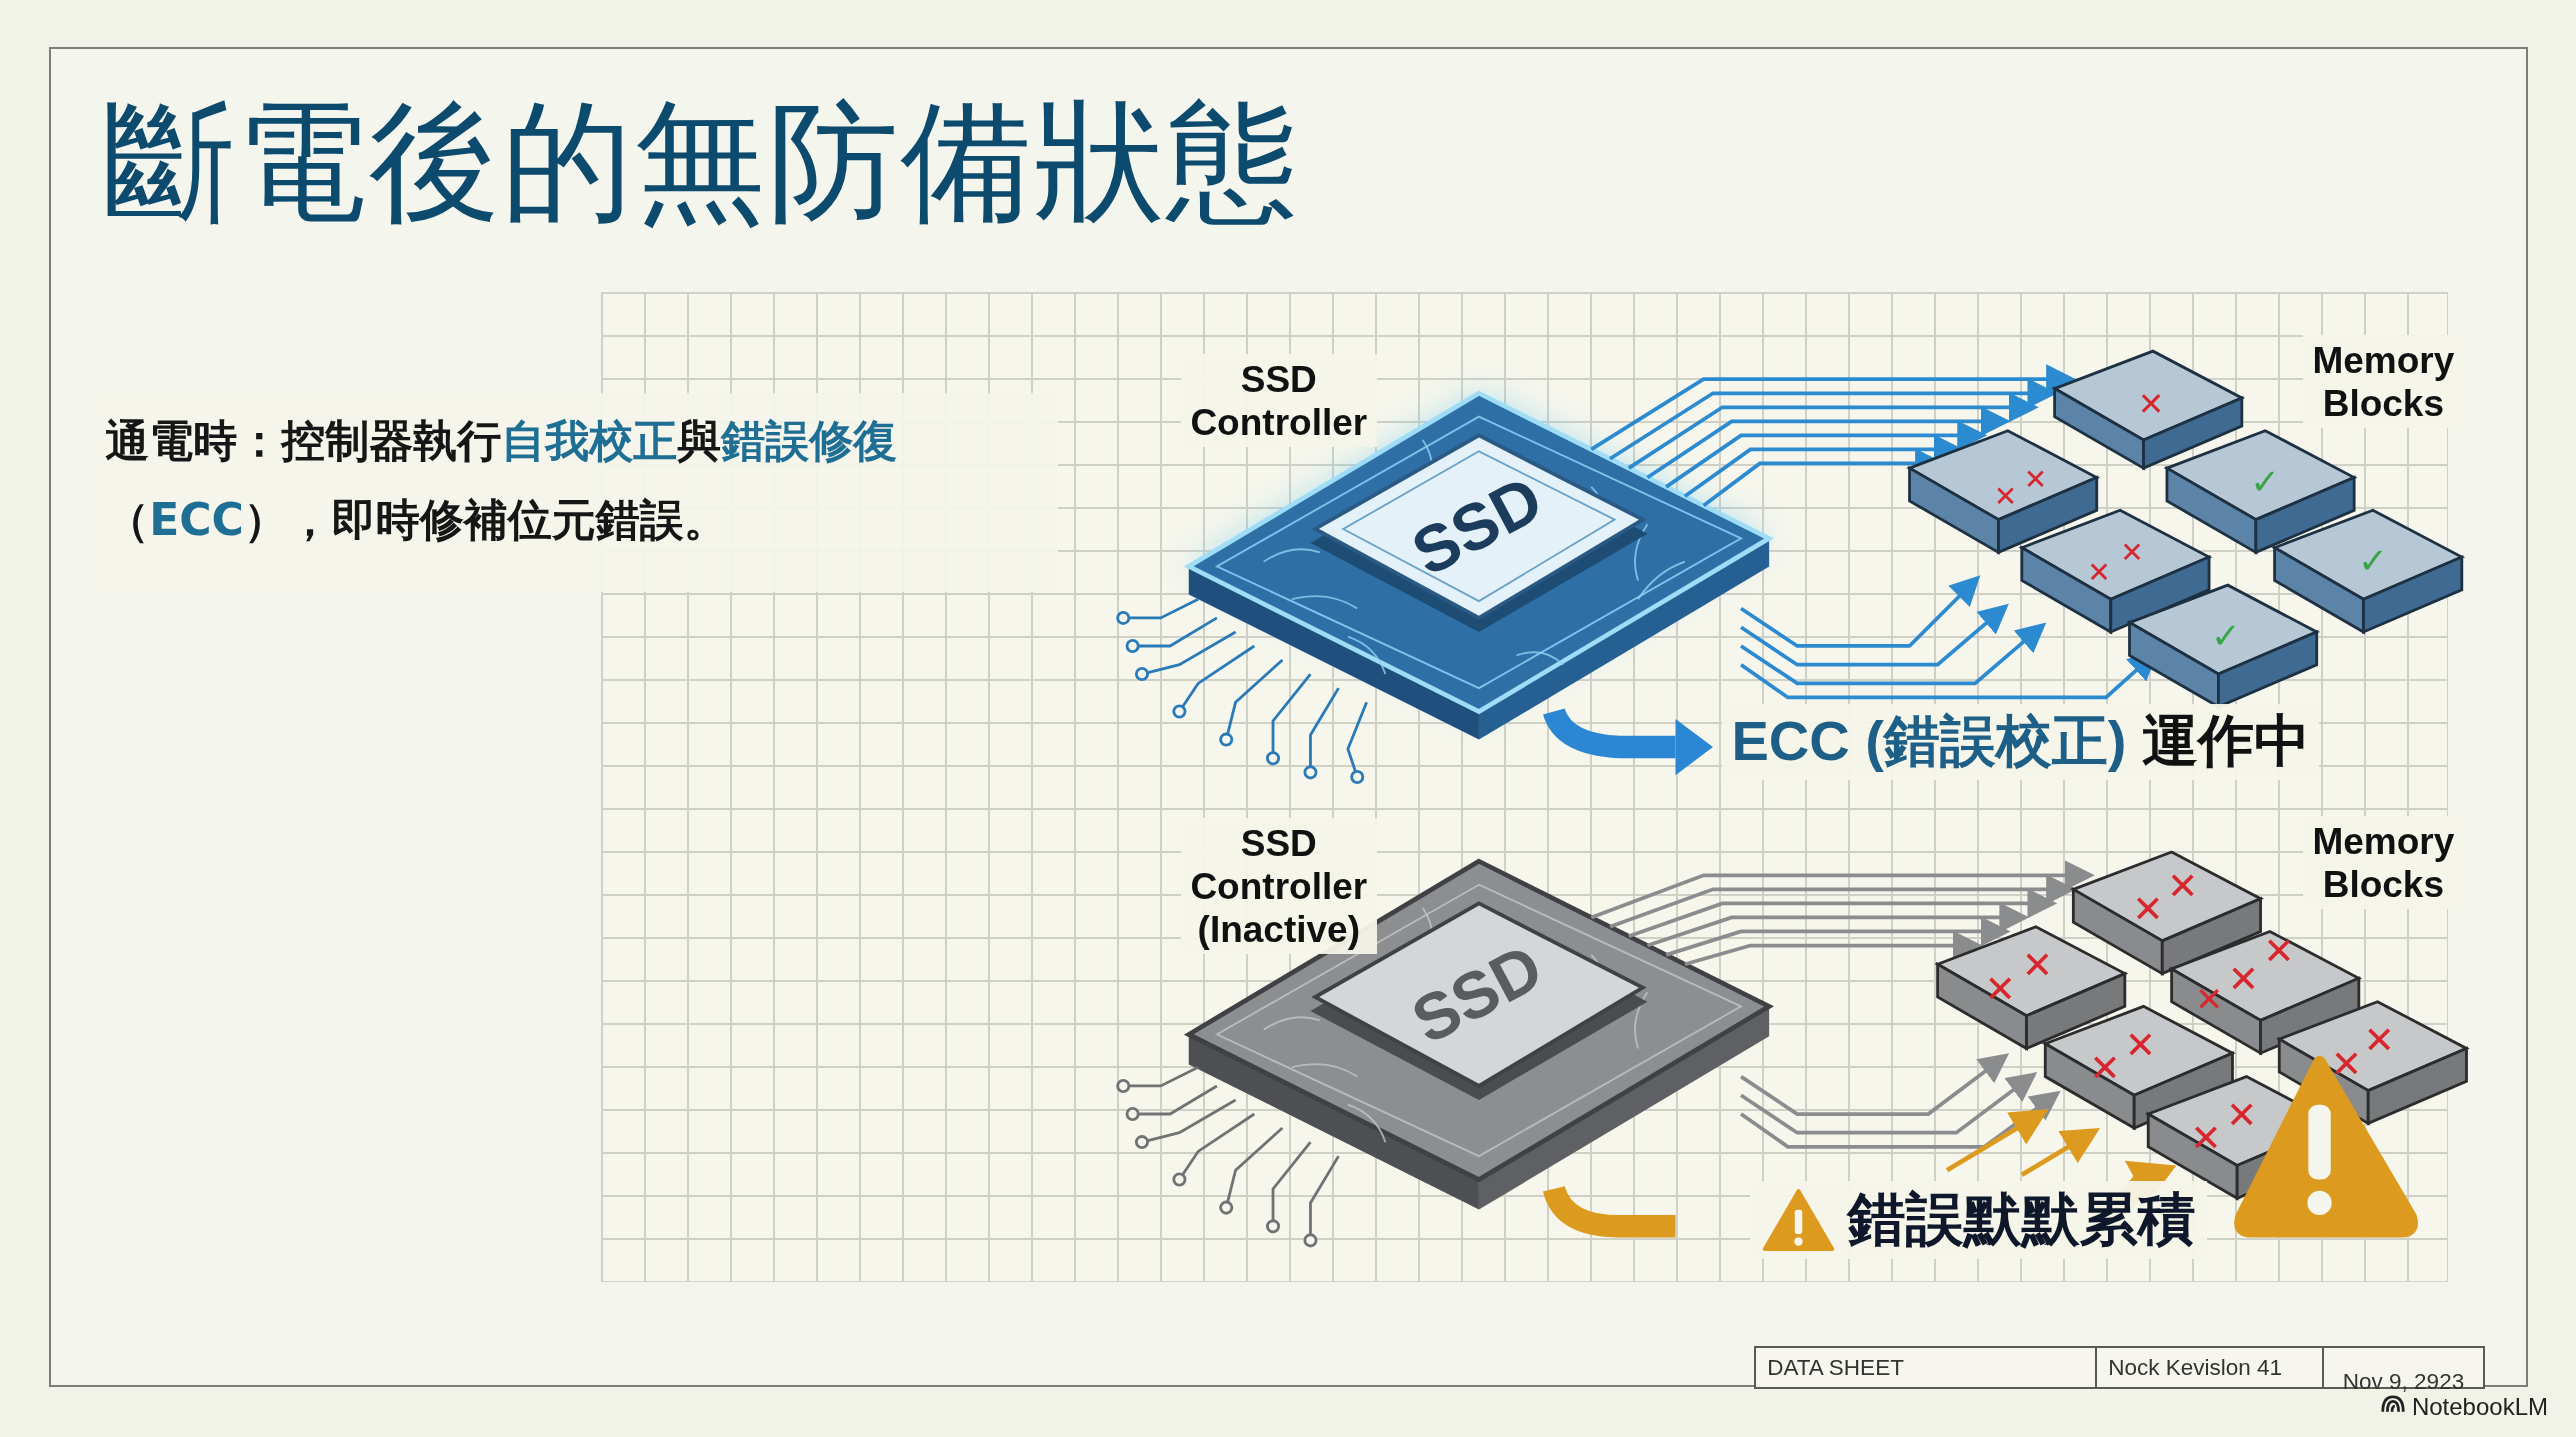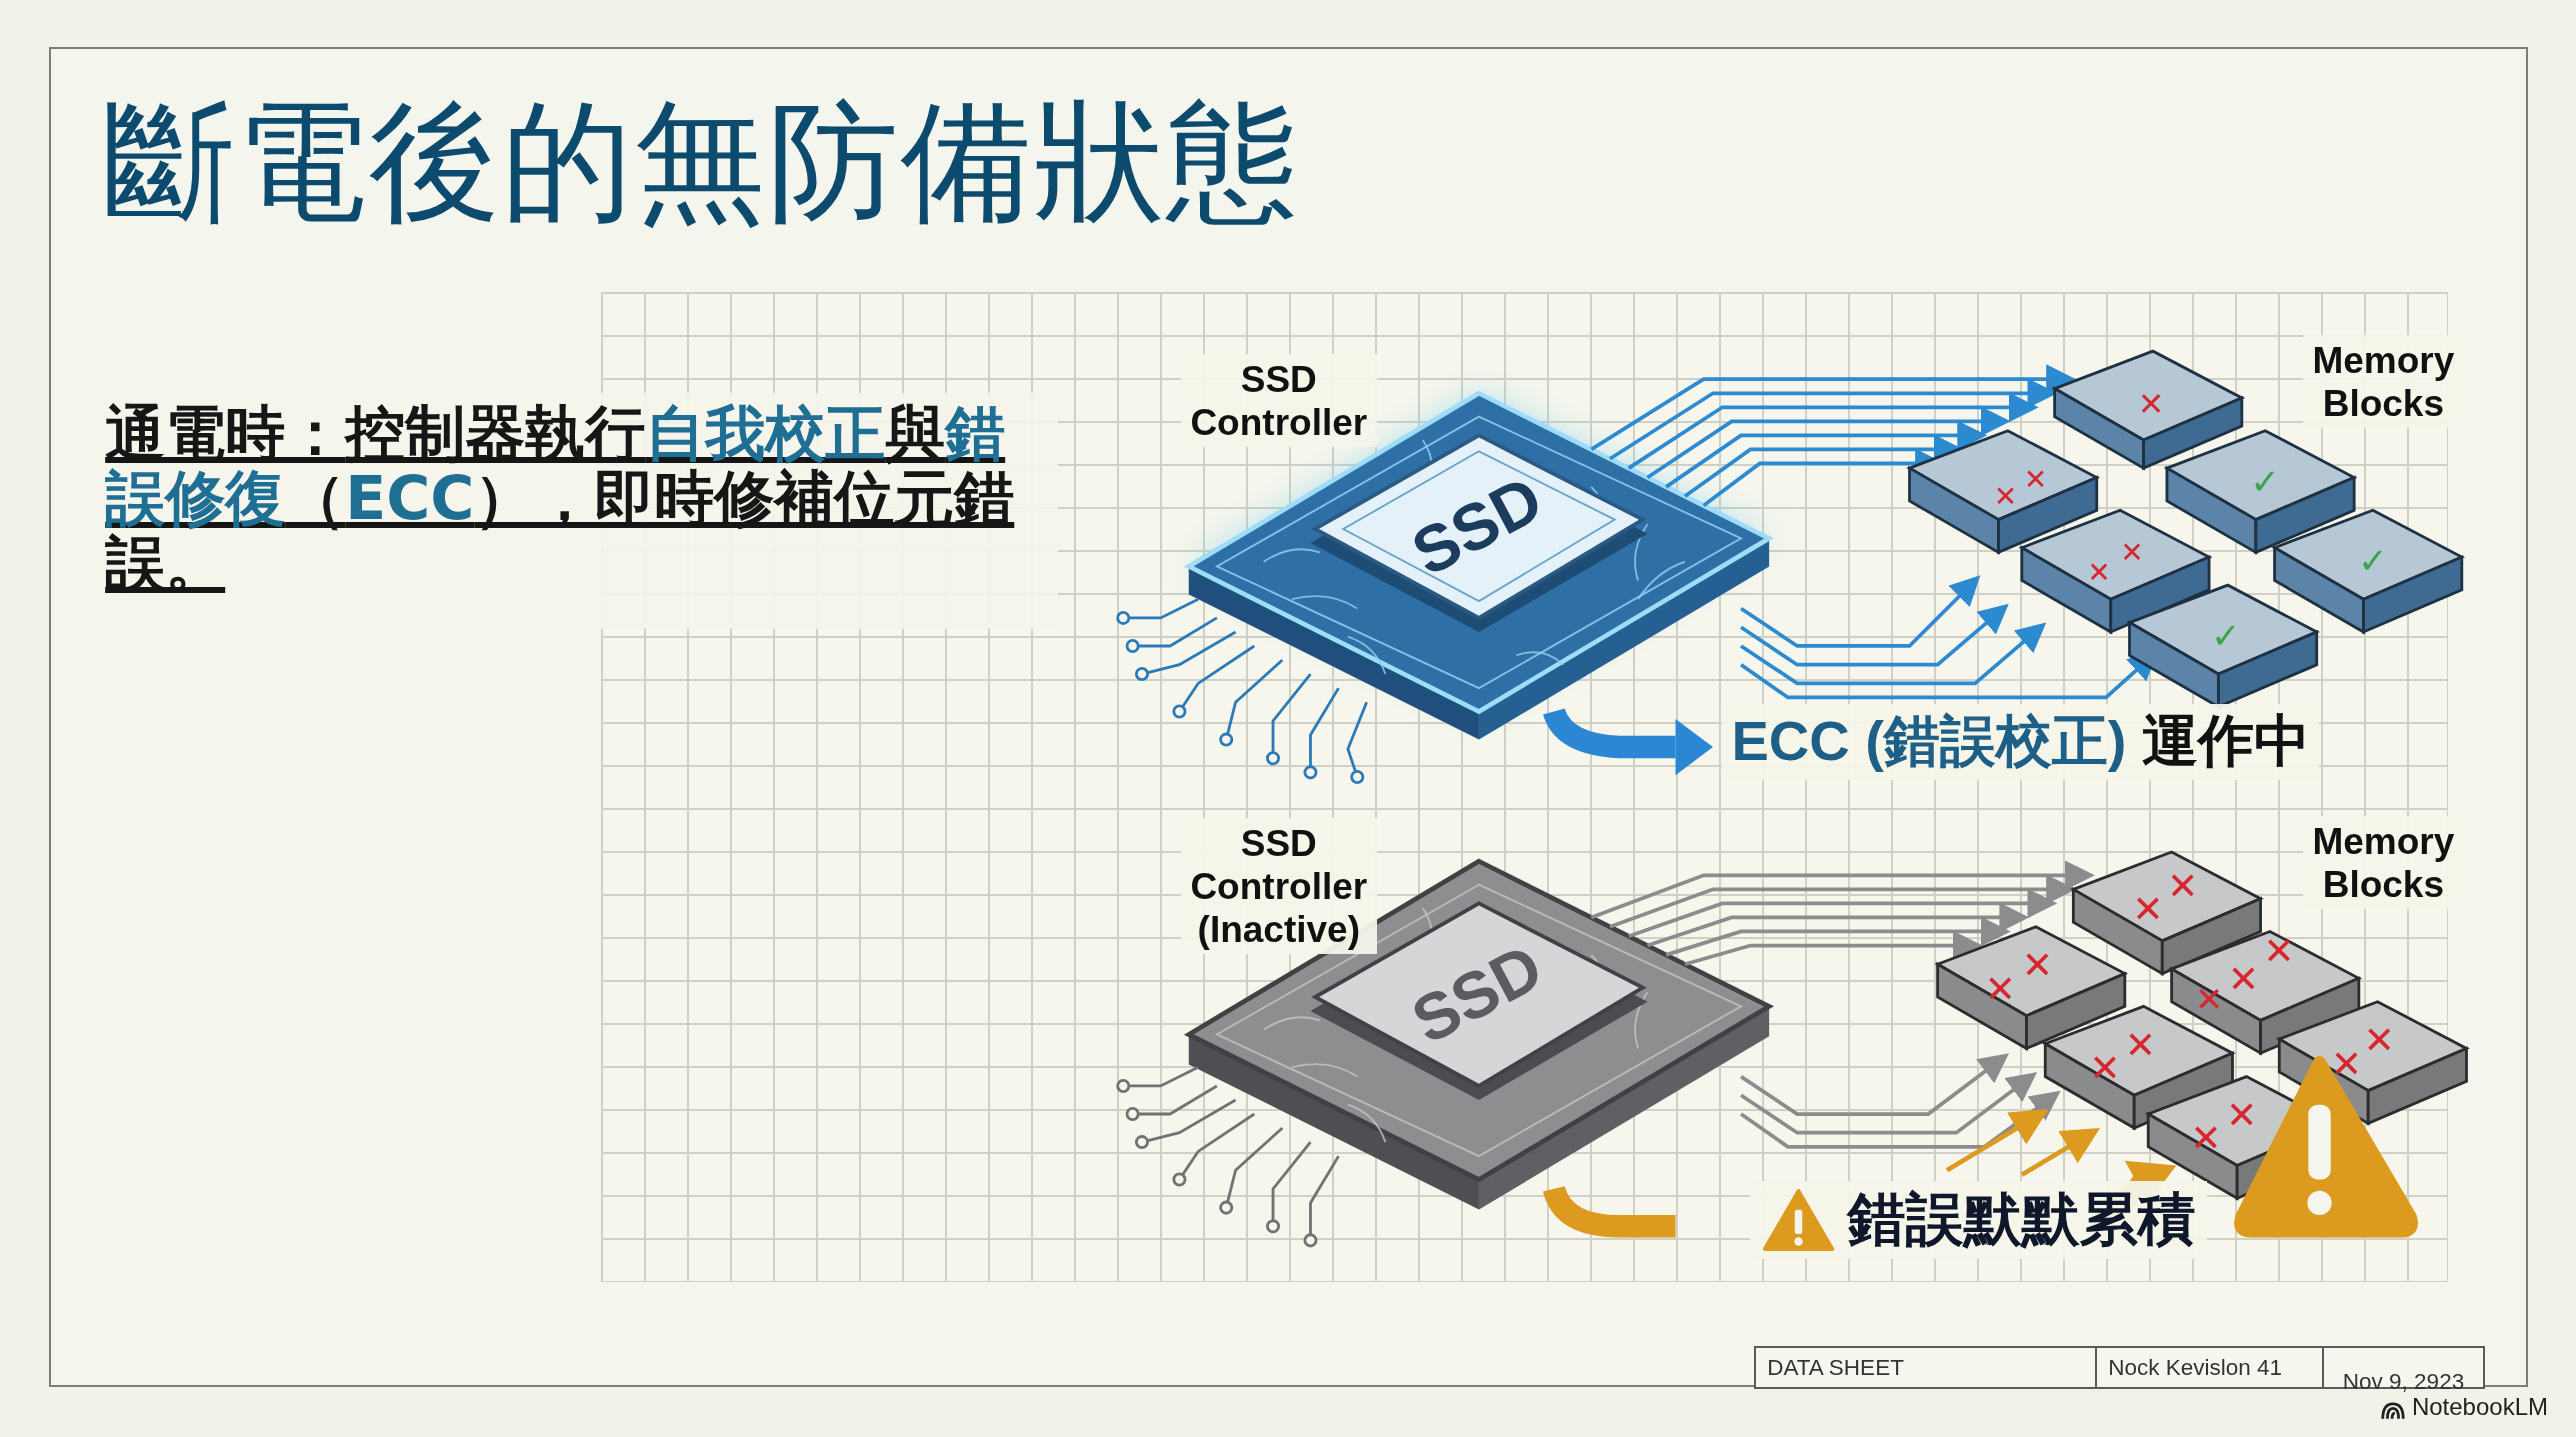--- a/index.html
+++ b/index.html
@@ -29,21 +29,21 @@
       position: absolute; left: 103px; top: 90px;
       font-size: 131px; font-weight: normal; color: #0c4a6e;
       letter-spacing: 1.9px; line-height: 1.1;
       white-space: nowrap;
     }
     .textblock {
       position: absolute; left: 94px; top: 393px; width: 964px;
       background: rgba(244,244,234,0.92);
       padding: 7.5px 11.2px;
     }
-    .para { font-size: 60px; line-height: 65px; font-weight: bold; color: #161616; margin-bottom: 26px; text-decoration: underline; }
+    .para { font-size: 44px; line-height: 79px; font-weight: bold; color: #161616; margin-bottom: 26px; }
     .para .hl-blue { color: #1f6e94; }
     .para .hl-gold { color: #b8861e; }
     .para .mono { font-family: "DejaVu Sans Mono", "Liberation Mono", monospace; }
 
     .label {
       position: absolute; font-family: "Liberation Sans", sans-serif;
       font-weight: bold; color: #111; text-align: center;
       background: rgba(244,244,234,0.95);
       font-size: 37px; line-height: 43px; padding: 3.7px 9.4px;
     }
@@ -69,21 +69,21 @@
       position: absolute; left: 1754px; top: 1346px; height: 43px;
       display: flex; border: 2.8px solid #5a5b58; background: #f6f6ee;
       font-family: Liberation Sans, sans-serif;
       font-size: 22.5px; color: #333;
     }
     .titleblock .cell { display: flex; align-items: center; padding: 0 11.2px; border-right: 2.8px solid #5a5b58; }
     .titleblock .cell:last-child { border-right: none; margin-top: 28px; }
     .brand {
       position: absolute; right: 28px; top: 1393px;
       font-family: "Liberation Sans", sans-serif; font-size: 24px; color: #222;
-      display: flex; align-items: flex-end; gap: 5.6px;
+      display: flex; align-items: flex-start; gap: 5.6px;
     }
   </style>
 </head>
 <body>
 
 <div class="frame"></div>
 <div class="grid"></div>
 
 <h1 class="title">斷電後的無防備狀態</h1>
 

